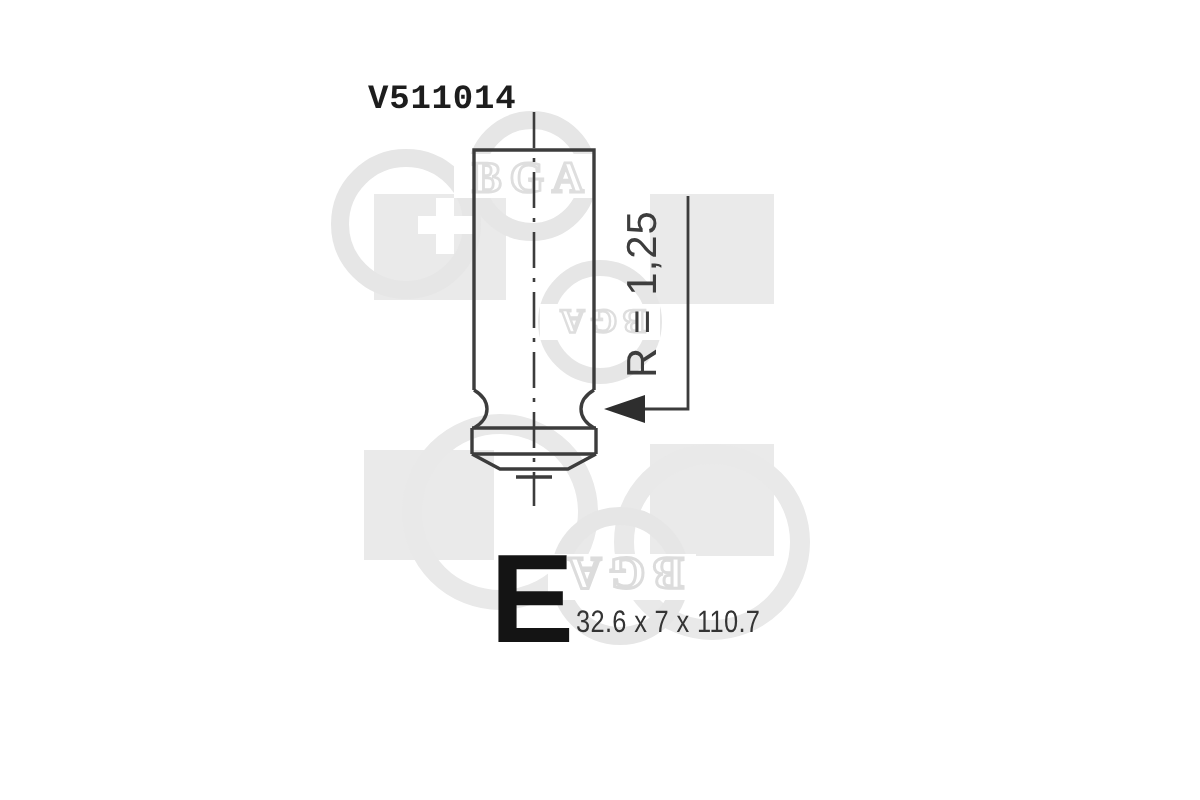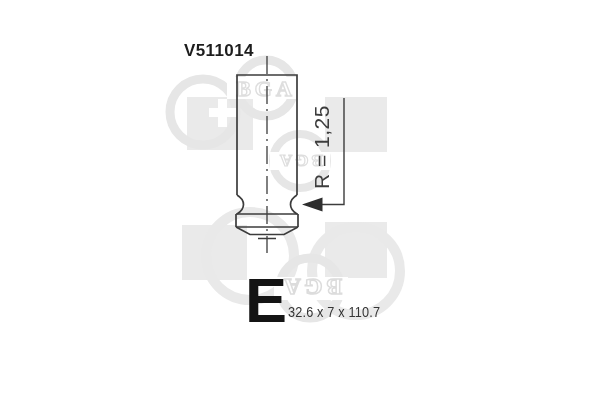--- a/index.html
+++ b/index.html
@@ -3,21 +3,21 @@
 <meta charset="utf-8">
 <title></title>
 <style>
   html,body{margin:0;padding:0;background:#fff;}
   #stage{
     position:relative;width:600px;height:400px;background:#ffffff;
     overflow:hidden;font-family:"Liberation Sans",sans-serif;
   }
   svg{position:absolute;left:0;top:0;}
   .txt{position:absolute;white-space:nowrap;color:#222;}
-  .part-number{left:184px;top:41px;font-size:17px;font-weight:700;color:#1d1d1d;letter-spacing:.4px;}
+  .part-number{left:184px;top:41px;font-size:17px;font-weight:700;color:#1d1d1d;letter-spacing:.4px;font-family:Liberation Mono, monospace;}
   .radius-label{
     left:272px;top:134px;width:100px;height:26px;line-height:26px;text-align:center;
     transform:rotate(-90deg);font-size:21px;color:#3d3d3d;letter-spacing:.5px;
   }
   .big-letter{left:245px;top:269px;font-size:63px;line-height:1;font-weight:700;color:#141414;}
   .dimensions{left:288px;top:303px;font-size:15.5px;color:#343434;transform:scaleX(.82);transform-origin:left top;letter-spacing:.2px;}
   .wm-square{position:absolute;background:#eaeaea;}
 </style>
 </head>
 <body>

